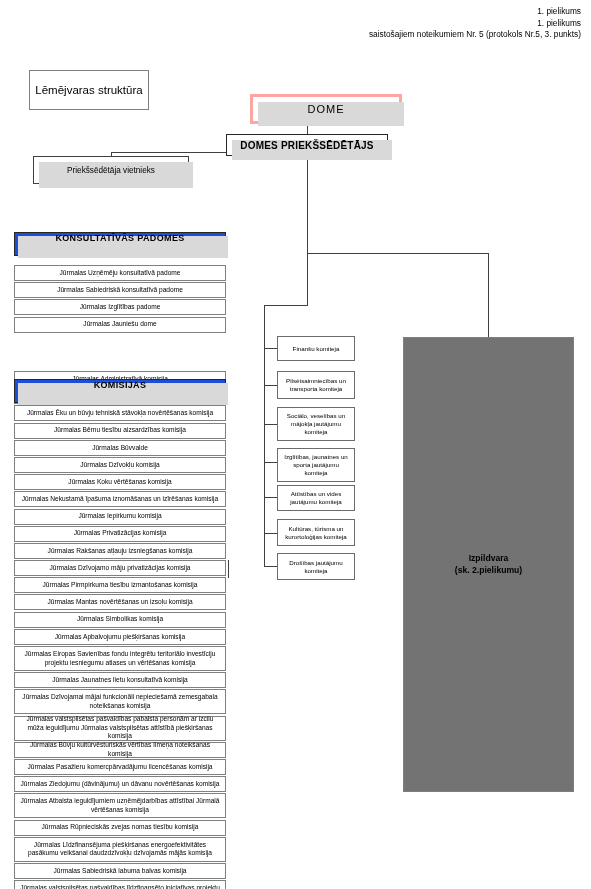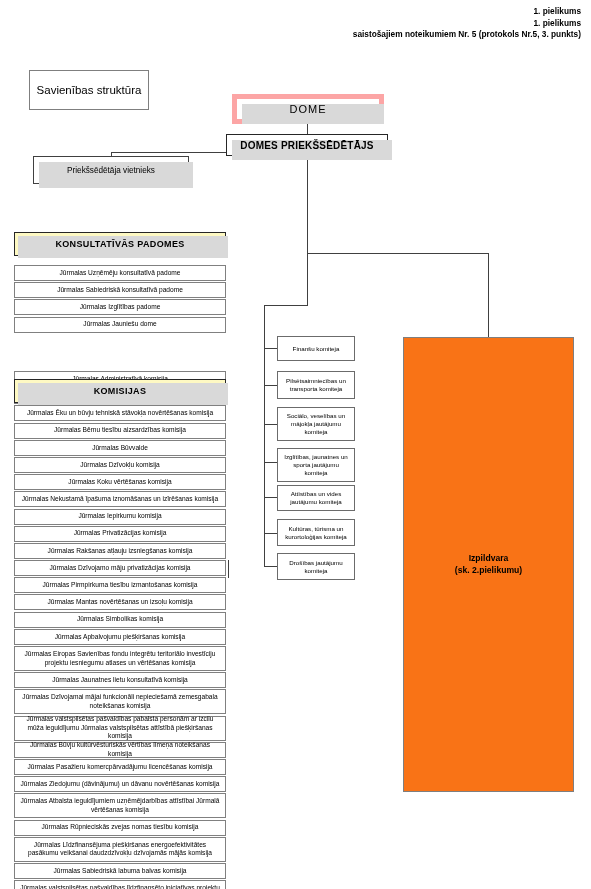--- a/index.html
+++ b/index.html
@@ -24,21 +24,21 @@
   
   .header-note {
     position: absolute;
     right: 10px;
     top: 6px;
     text-align: right;
     font-size: 8.3px;
     line-height: 11.6px;
     color: #000;
   }
-  .header-note div { white-space: nowrap; font-weight: bold; }
+  .header-note div { white-space: nowrap; }
 
   
   .box {
     position: absolute;
     box-sizing: border-box;
     background: #ffffff;
     border: 1px solid #595959;
     display: flex;
     align-items: center;
     justify-content: center;
@@ -57,25 +57,25 @@
   .shadowed { z-index: 1; }
 
   .title-box {
     left: 29px; top: 70px;
     width: 120px; height: 40px;
     font-size: 11.5px;
     line-height: 15px;
     border: 1px solid #7f7f7f;
   }
   .dome-box {
-    left: 232px; top: 94px;
+    left: 250px; top: 94px;
     width: 152px; height: 30px;
     font-size: 11px;
     letter-spacing: 1px;
-    border: 5px solid #fca5a5;
+    border: 3px solid #fca5a5;
   }
   .chair-box {
     left: 226px; top: 134px;
     width: 162px; height: 22px;
     font-size: 10px;
     font-weight: bold;
     letter-spacing: 0.2px;
     border: 1.6px solid #262626;
   }
   .deputy-box {
@@ -85,24 +85,23 @@
     border: 1.3px solid #404040;
   }
 
   
   .section-head {
     position: absolute;
     box-sizing: border-box;
     left: 14px;
     width: 212px;
     height: 24px;
-    background: #fef9c3;
+    background: #1d4ed8;
     border: 1.4px solid #262626;
     display: flex;
-    align-items: center;
     justify-content: center;
     font-size: 9px;
     font-weight: bold;
     letter-spacing: 0.35px;
     z-index: 1;
   }
   .section-head::after {
     content: "";
     position: absolute;
     left: 3px; top: 3px;
@@ -159,21 +158,21 @@
   }
 
   
   .exec-box {
     position: absolute;
     left: 403px;
     top: 337px;
     width: 171px;
     height: 455px;
     box-sizing: border-box;
-    background: #f97316;
+    background: #737373;
     border: 1px solid #7f7f7f;
     display: flex;
     align-items: center;
     justify-content: center;
     text-align: center;
     font-size: 8.6px;
     line-height: 11.5px;
     font-weight: bold;
   }
 
@@ -214,21 +213,21 @@
   <div class="line h" style="left:264px; top:385px; width:14px;"></div>
   <div class="line h" style="left:264px; top:424px; width:14px;"></div>
   <div class="line h" style="left:264px; top:462px; width:14px;"></div>
   <div class="line h" style="left:264px; top:497px; width:14px;"></div>
   <div class="line h" style="left:264px; top:533px; width:14px;"></div>
   <div class="line h" style="left:264px; top:566px; width:14px;"></div>
 
   <div class="line v" style="left:228px; top:560px; height:18px;"></div>
 
   <div class="box title-box">
-    <span>Savienības struktūra</span>
+    <span>Lēmējvaras struktūra</span>
   </div>
 
   <div class="box dome-box shadowed">
     <span>DOME</span>
   </div>
 
   <div class="box chair-box shadowed">
     <span>DOMES PRIEKŠSĒDĒTĀJS</span>
   </div>
 

